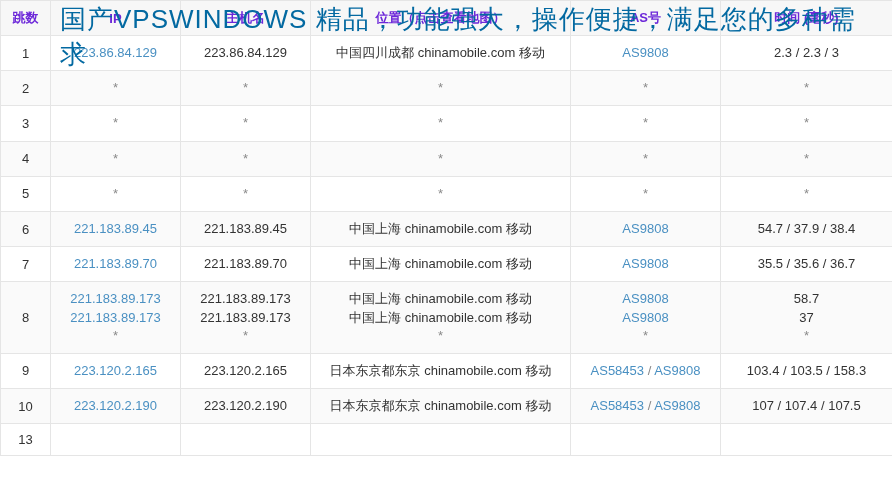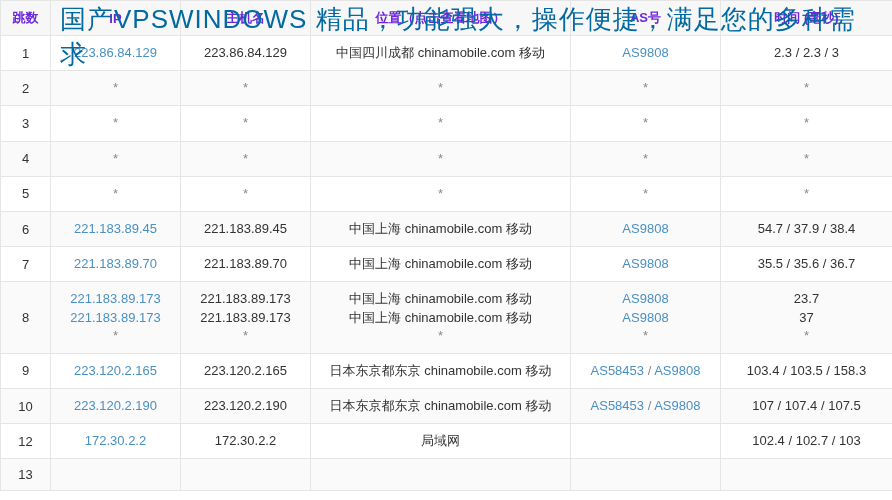--- a/index.html
+++ b/index.html
@@ -189,21 +189,21 @@
           <span class="cell-line">中国上海 chinamobile.com 移动</span>
           <span class="cell-line">中国上海 chinamobile.com 移动</span>
           <span class="cell-line dim">*</span>
         </td>
         <td>
           <span class="cell-line"><span class="asn">AS9808</span></span>
           <span class="cell-line"><span class="asn">AS9808</span></span>
           <span class="cell-line"><span class="dim">*</span></span>
         </td>
         <td>
-          <span class="cell-line">23.7</span>
+          <span class="cell-line">58.7</span>
           <span class="cell-line">37</span>
           <span class="cell-line dim">*</span>
         </td>
       </tr>
       <tr>
         <td>9</td>
         <td>
           <span class="cell-line ip">223.120.2.165</span>
         </td>
         <td>
@@ -228,38 +228,20 @@
           <span class="cell-line">223.120.2.190</span>
         </td>
         <td>
           <span class="cell-line">日本东京都东京 chinamobile.com 移动</span>
         </td>
         <td>
           <span class="cell-line"><span class="asn">AS58453</span><span class="sep"> / </span><span class="asn">AS9808</span></span>
         </td>
         <td>
           <span class="cell-line">107 / 107.4 / 107.5</span>
-        </td>
-      </tr>
-      <tr>
-        <td>12</td>
-        <td>
-          <span class="cell-line ip">172.30.2.2</span>
-        </td>
-        <td>
-          <span class="cell-line">172.30.2.2</span>
-        </td>
-        <td>
-          <span class="cell-line">局域网</span>
-        </td>
-        <td>
-          <span class="cell-line"><span></span></span>
-        </td>
-        <td>
-          <span class="cell-line">102.4 / 102.7 / 103</span>
         </td>
       </tr>
       <tr>
         <td>13</td>
         <td></td>
         <td></td>
         <td></td>
         <td></td>
         <td></td>
       </tr>

